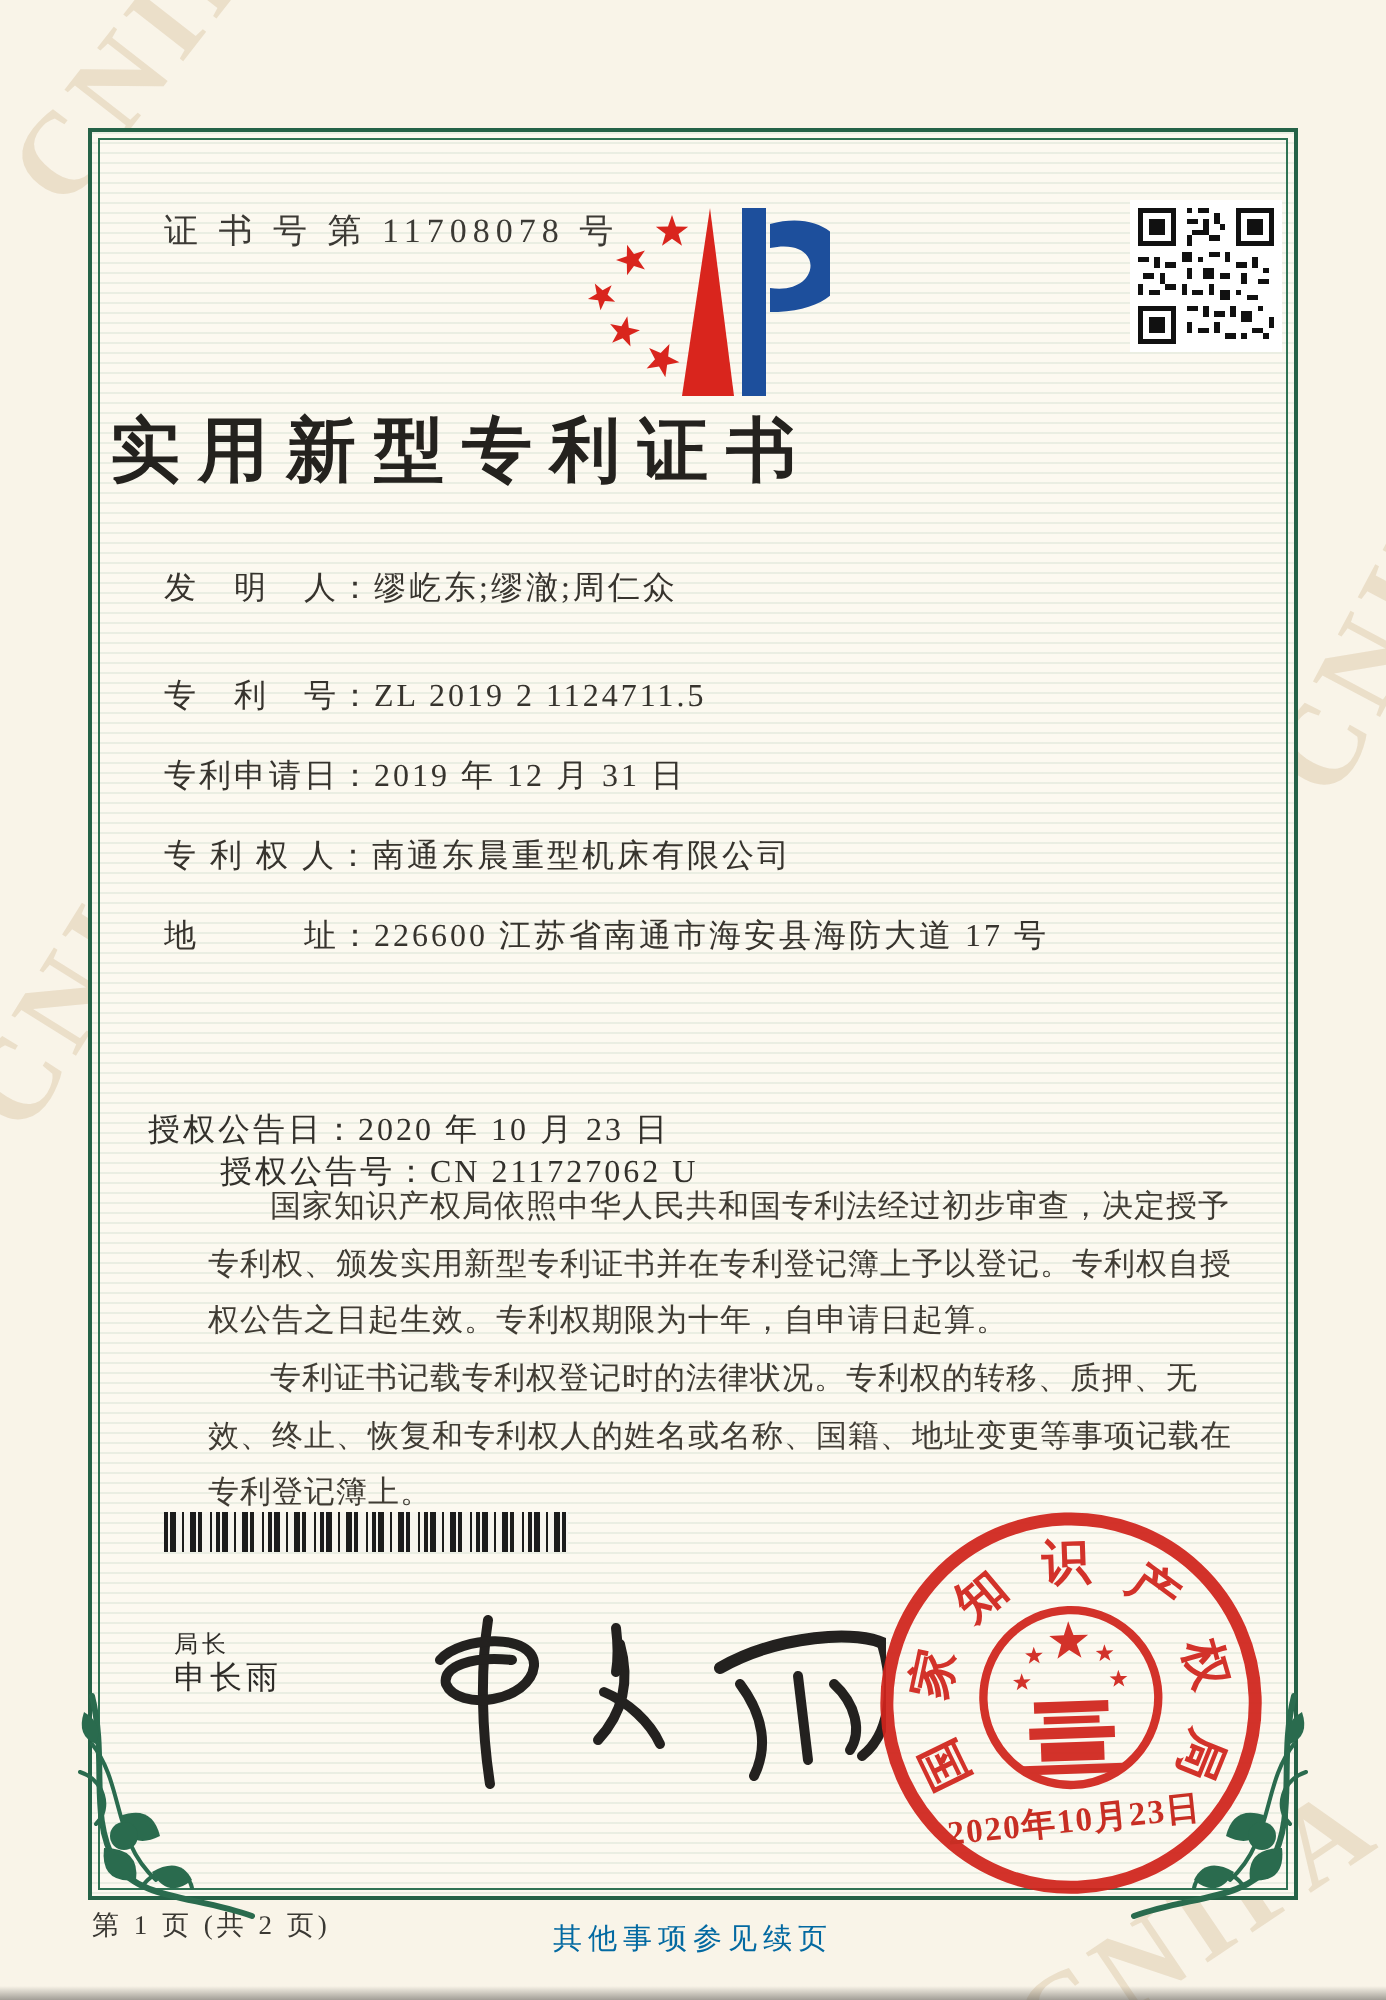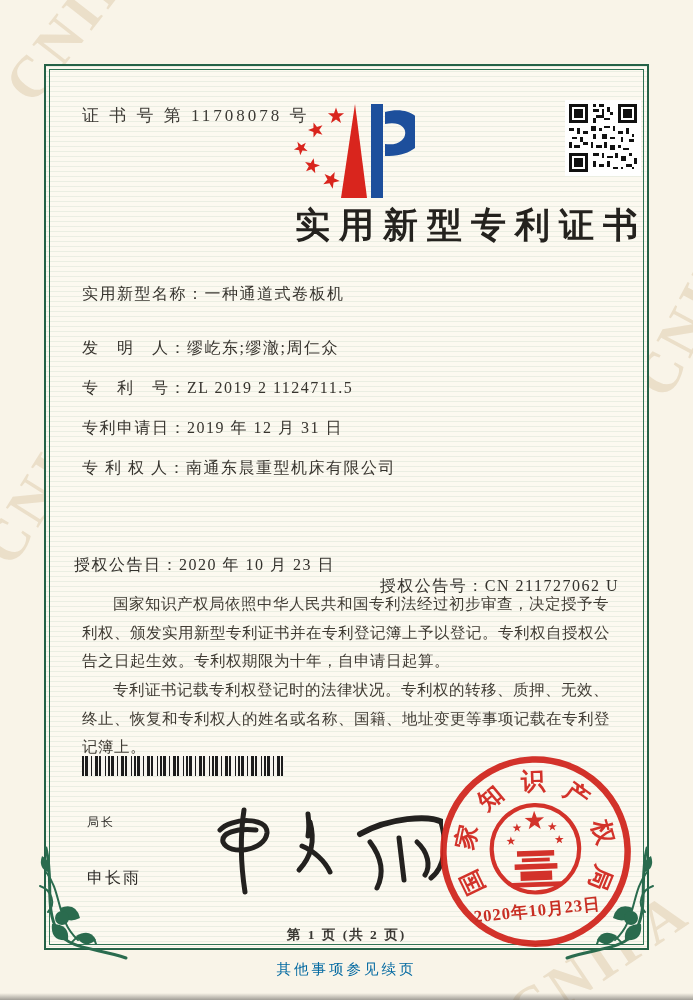--- a/index.html
+++ b/index.html
@@ -32,56 +32,56 @@
 
   
   .cert-no{
     position:absolute; left:36px; top:38px; font-size:17px; letter-spacing:3px; color:#3c3a35;text-align:center;
   }
   .logo{ position:absolute; left:50%; top:34px; transform:translateX(-50%); width:136px; height:104px; }
   .qr{ position:absolute; left:519px; top:34px; width:76px; height:76px; background:#fff; padding:4px; }
 
   .title{
     position:absolute; left:0; top:136px; width:100%;
-    text-align:right; font-size:35px; font-weight:bold; letter-spacing:9px;
+    text-align:left; font-size:35px; font-weight:bold; letter-spacing:9px;
     color:#24221e; text-indent:9px;
   }
 
   
   .fields{ position:absolute; left:36px; top:218px; width:540px; font-size:16px; }
   .field-row{ height:40px; letter-spacing:1.5px; color:#37342e; }
   .field-row:first-child{ height:54px; }
   .field-label{ display:inline-block; }
   .grant-row{ position:absolute; left:28px; top:489px; width:545px; font-size:16px; letter-spacing:1.5px; display:flex;flex-direction:column; }
-  .grant-pair.second{ margin-left:36px;text-align:right; }
+  .grant-pair.second{ margin-left:36px; }
 
   
   .body-text{ position:absolute; left:36px; top:524px; width:534px; font-size:15.5px;
     line-height:1.85; color:#403c34; letter-spacing:.5px; }
-  .body-text p{ text-indent:2em; }
+  .body-text p{ text-indent:2em;margin-left:22px; }
 
   
   .barcode{
     position:absolute; left:36px; top:690px; width:202px; height:20px;
     background:repeating-linear-gradient(90deg,
       #1c1c1c 0 2px,#f6f4ee 2px 3px,#1c1c1c 3px 6px,#f6f4ee 6px 9px,
       #1c1c1c 9px 10px,#f6f4ee 10px 13px,#1c1c1c 13px 16px,#f6f4ee 16px 17px,
       #1c1c1c 17px 19px,#f6f4ee 19px 23px,#1c1c1c 23px 24px,#f6f4ee 24px 26px);
   }
   .sig-title{ position:absolute; left:41px; top:748px; font-size:12px; letter-spacing:2px;
     font-family:Liberation Serif, serif; color:#2e2c28; }
-  .sig-name { position:absolute; left:41px; top:802px; font-size:16px; letter-spacing:2px;
+  .sig-name { position:absolute; left:41px; top:763px; font-size:16px; letter-spacing:2px;
     font-family:"Liberation Sans","DejaVu Sans",sans-serif; color:#2e2c28; }
   .sig-hand{ position:absolute; left:152px; top:730px; width:245px; height:110px; }
 
   .seal{ position:absolute; left:390px; top:686px; width:200px; height:200px; opacity:.93;
     transform:rotate(-2deg); }
 
-  .page-num{ position:absolute; left:0; top:860px; width:100%; text-align:center;
-    font-size:13.5px; letter-spacing:2px; color:#3a3833;font-weight:bold; }
+  .page-num{ position:absolute; left:0; top:888px; width:100%; text-align:left;
+    font-size:13.5px; letter-spacing:2px; color:#3a3833; }
   .cont-note{ position:absolute; left:0; top:960px; width:100%; text-align:center;
     font-size:14.5px; letter-spacing:3px; color:#0369a1; z-index:2; }
 
   .scan-edge{ position:absolute; left:0; bottom:0; width:100%; height:7px;
     background:linear-gradient(180deg, rgba(0,0,0,0), rgba(90,88,84,.55)); z-index:5; }
 </style>
 </head>
 <body>
 
 <span class="wm" style="left:-22px; top:-20px; transform:rotate(-52deg);">CNIPA</span>
@@ -171,25 +171,25 @@
         <rect x="16" y="23" width="2" height="1"></rect>
         <rect x="21" y="22" width="2" height="1"></rect>
       <rect x="19" y="23" width="1" height="1"></rect>
         <rect x="23" y="23" width="1" height="1"></rect>
     </g>
   </svg>
 
   <div class="title">实用新型专利证书</div>
 
   <div class="fields">
-    <div class="field-row"><span class="field-label">实用新型名称：</span><span>一种通道式卷板机</span></div>
     <div class="field-row"><span class="field-label">发　明　人：</span><span>缪屹东;缪澈;周仁众</span></div>
     <div class="field-row"><span class="field-label">专　利　号：</span><span>ZL 2019 2 1124711.5</span></div>
     <div class="field-row"><span class="field-label">专利申请日：</span><span>2019 年 12 月 31 日</span></div>
     <div class="field-row"><span class="field-label">专 利 权 人：</span><span>南通东晨重型机床有限公司</span></div>
+    <div class="field-row"><span class="field-label">地　　　址：</span><span>226600 江苏省南通市海安县海防大道 17 号</span></div>
   </div>
 
   <div class="grant-row">
     <span class="grant-pair"><span>授权公告日：</span><span>2020 年 10 月 23 日</span></span>
     <span class="grant-pair second"><span>授权公告号：</span><span>CN 211727062 U</span></span>
   </div>
 
   <div class="body-text">
     <p>国家知识产权局依照中华人民共和国专利法经过初步审查，决定授予专利权、颁发实用新型专利证书并在专利登记簿上予以登记。专利权自授权公告之日起生效。专利权期限为十年，自申请日起算。</p>
     <p>专利证书记载专利权登记时的法律状况。专利权的转移、质押、无效、终止、恢复和专利权人的姓名或名称、国籍、地址变更等事项记载在专利登记簿上。</p>

